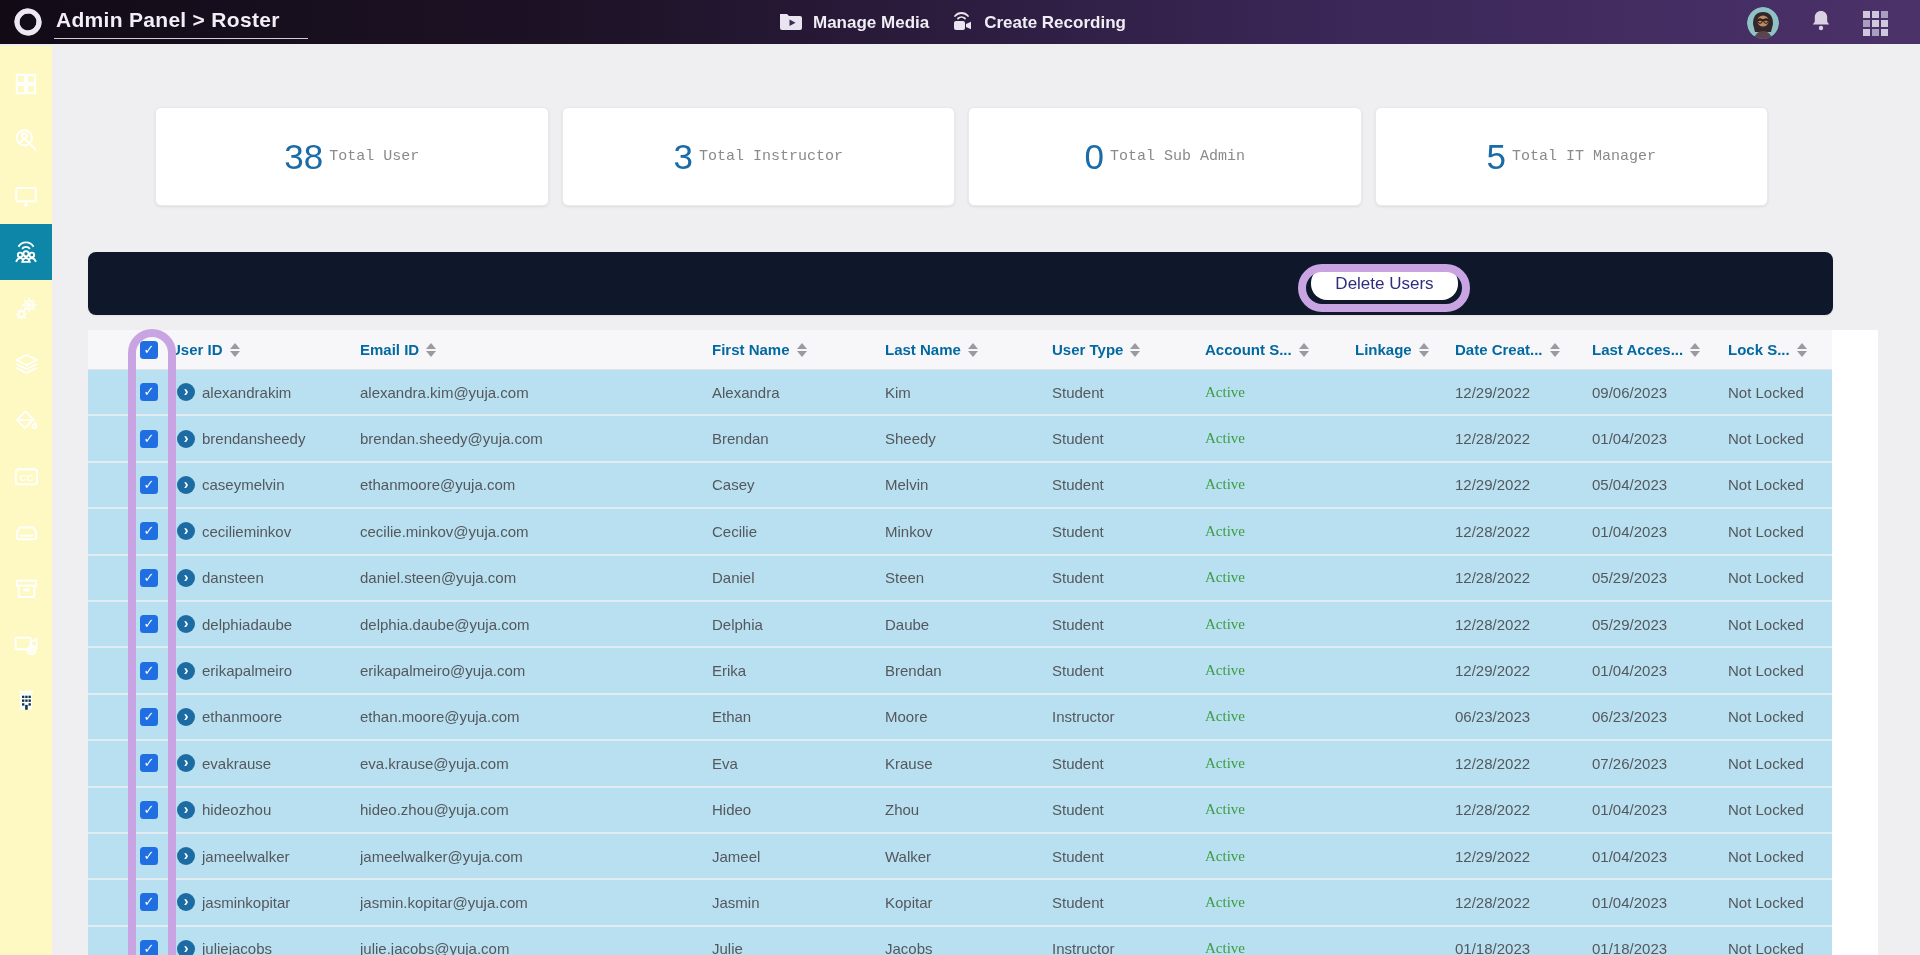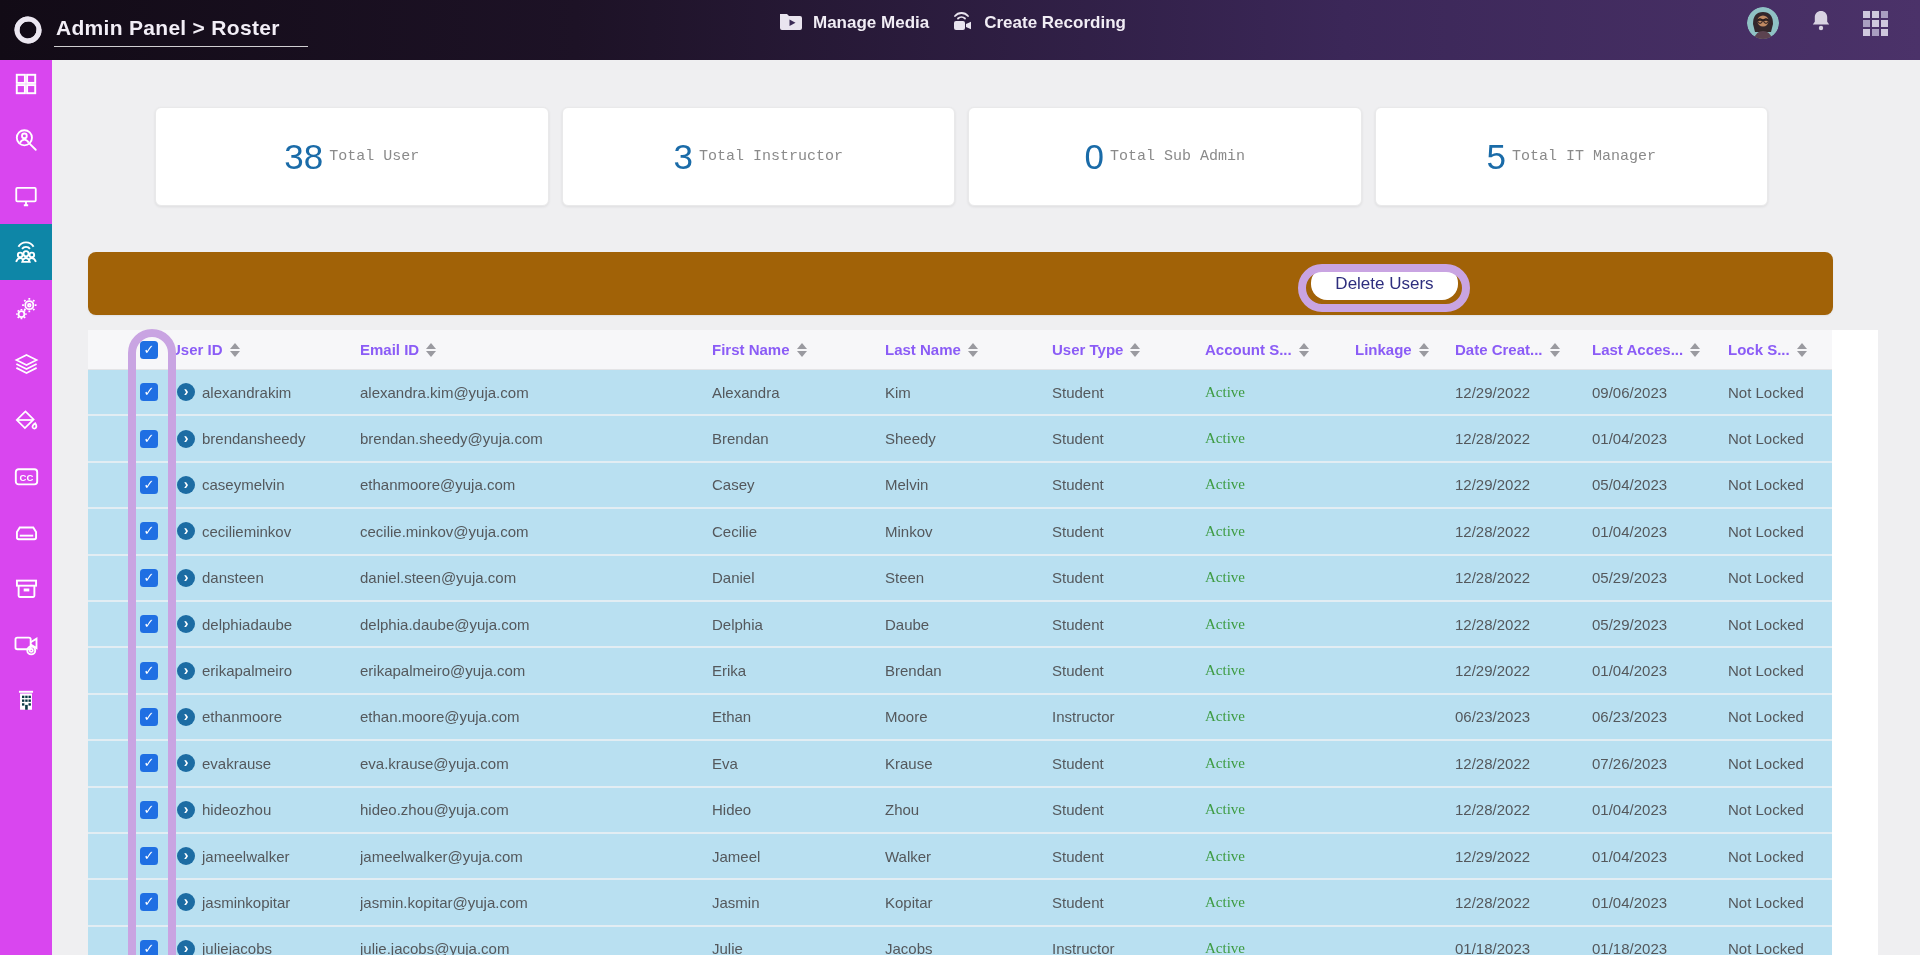--- a/index.html
+++ b/index.html
@@ -5,80 +5,80 @@
   * { margin:0; padding:0; box-sizing:border-box; }
   html,body { width:1920px; height:955px; }
   body {
     position:relative; overflow:hidden;
     background:#efeff1;
     font-family:"Liberation Sans", sans-serif;
   }
 
   
   .topbar {
-    position:absolute; top:0; left:0; width:1920px; height:60px; z-index:20;
+    position:absolute; top:0; left:0; width:1920px; height:44px; z-index:20;
     background:linear-gradient(90deg,#120b16 0%,#1d1226 30%,#3b2758 70%,#4b3269 100%);
     display:flex; align-items:center;
   }
   .logo-wrap { margin-left:10px; width:36px; height:36px; display:flex; align-items:center; justify-content:center; }
   .page-title {
     margin-left:8px; color:#f2eef6; font-size:21px; font-weight:bold; letter-spacing:.3px;
     border-bottom:1px solid rgba(255,255,255,.8); padding:2px 28px 6px 2px;
   }
   .topbar-center { position:absolute; left:778px; top:0; height:46px; display:flex; align-items:center; gap:20px; }
   .topbar-btn { display:flex; align-items:center; gap:9px; color:#f1edf5; font-size:17px; font-weight:bold; cursor:pointer; }
   .topbar-right { position:absolute; right:32px; top:0; height:46px; display:flex; align-items:center; gap:30px; }
   .avatar { width:32px; height:32px; border-radius:50%; overflow:hidden; }
   .apps-grid { display:grid; grid-template-columns:repeat(3,7px); grid-template-rows:repeat(3,7px); gap:2px; }
   .apps-grid i { background:#cfc8dd; }
   .apps-grid i:nth-child(3), .apps-grid i:nth-child(4), .apps-grid i:nth-child(8) { background:#a99ec0; }
 
   
   .sidebar {
     position:absolute; left:0; top:46px; width:52px; height:909px;
-    background:#d946ef; z-index:15; padding-top:10px;
+    background:#fef9c3; z-index:15; padding-top:10px;
   }
   .side-item { width:52px; height:56px; display:flex; align-items:center; justify-content:center; cursor:pointer; }
   .side-item.active { background:#0e86a7; }
   .side-item svg { display:block; }
 
   
   .content { position:absolute; left:52px; top:46px; width:1868px; height:909px; }
 
   .cards { position:absolute; left:103px; top:61px; width:1613px; display:flex; gap:13px; }
   .card {
     flex:1; height:99px; background:#ffffff; border:1px solid #e9e9ea; border-radius:6px;
     box-shadow:0 1px 3px rgba(0,0,0,.08);
     display:flex; flex-direction:row; align-items:center; justify-content:center; gap:6px;
   }
   .card .num { color:#1a6ba8; font-size:35px; }
   .card .lbl { color:#8a8a8a; font-size:15px;font-family:Liberation Mono, monospace; }
 
   .panel-toolbar {
     position:absolute; left:36px; top:206px; width:1745px; height:63px;
-    background:#a16207; border-radius:8px; box-shadow:0 1px 2px rgba(0,0,0,.06);
+    background:#0f172a; border-radius:8px; box-shadow:0 1px 2px rgba(0,0,0,.06);
   }
   .delete-btn {
     position:absolute; left:1223px; top:15px; width:147px; height:33px;
     background:#ffffff; border:none; border-radius:16px;
     color:#2e2e7e; font-size:17px; font-family:"Liberation Sans",sans-serif; cursor:pointer;
   }
 
   
   .table-wrap {
     position:absolute; left:36px; top:284px; width:1790px; height:630px;
     background:#ffffff;
   }
   .tgrid {
     display:grid; width:1744px;
     grid-template-columns:82px 190px 352px 173px 167px 153px 150px 100px 137px 136px 104px;
     align-items:center;
   }
   .thead { height:40px; background:#f7f7f9; border-bottom:1px solid #e4e4e6; }
-  .th { display:flex; align-items:center; gap:7px; font-size:15px; font-weight:bold; color:#8b5cf6; cursor:pointer; }
+  .th { display:flex; align-items:center; gap:7px; font-size:15px; font-weight:bold; color:#0369a1; cursor:pointer; }
   .sort { display:flex; flex-direction:column; gap:2px; }
   .sort i { display:block; width:0; height:0; border-left:5px solid transparent; border-right:5px solid transparent; }
   .sort .up { border-bottom:6px solid #9a9aa0; }
   .sort .dn { border-top:6px solid #9a9aa0; }
 
   .trow { height:46.4px; background:#b9e0f1; border-bottom:2px solid #e2edf3; }
   .cell { font-size:15px; color:#54585c; overflow:hidden; white-space:nowrap; }
   .cell.status { color:#3d9b42;font-family:Liberation Serif, serif; }
 
   .cb {

